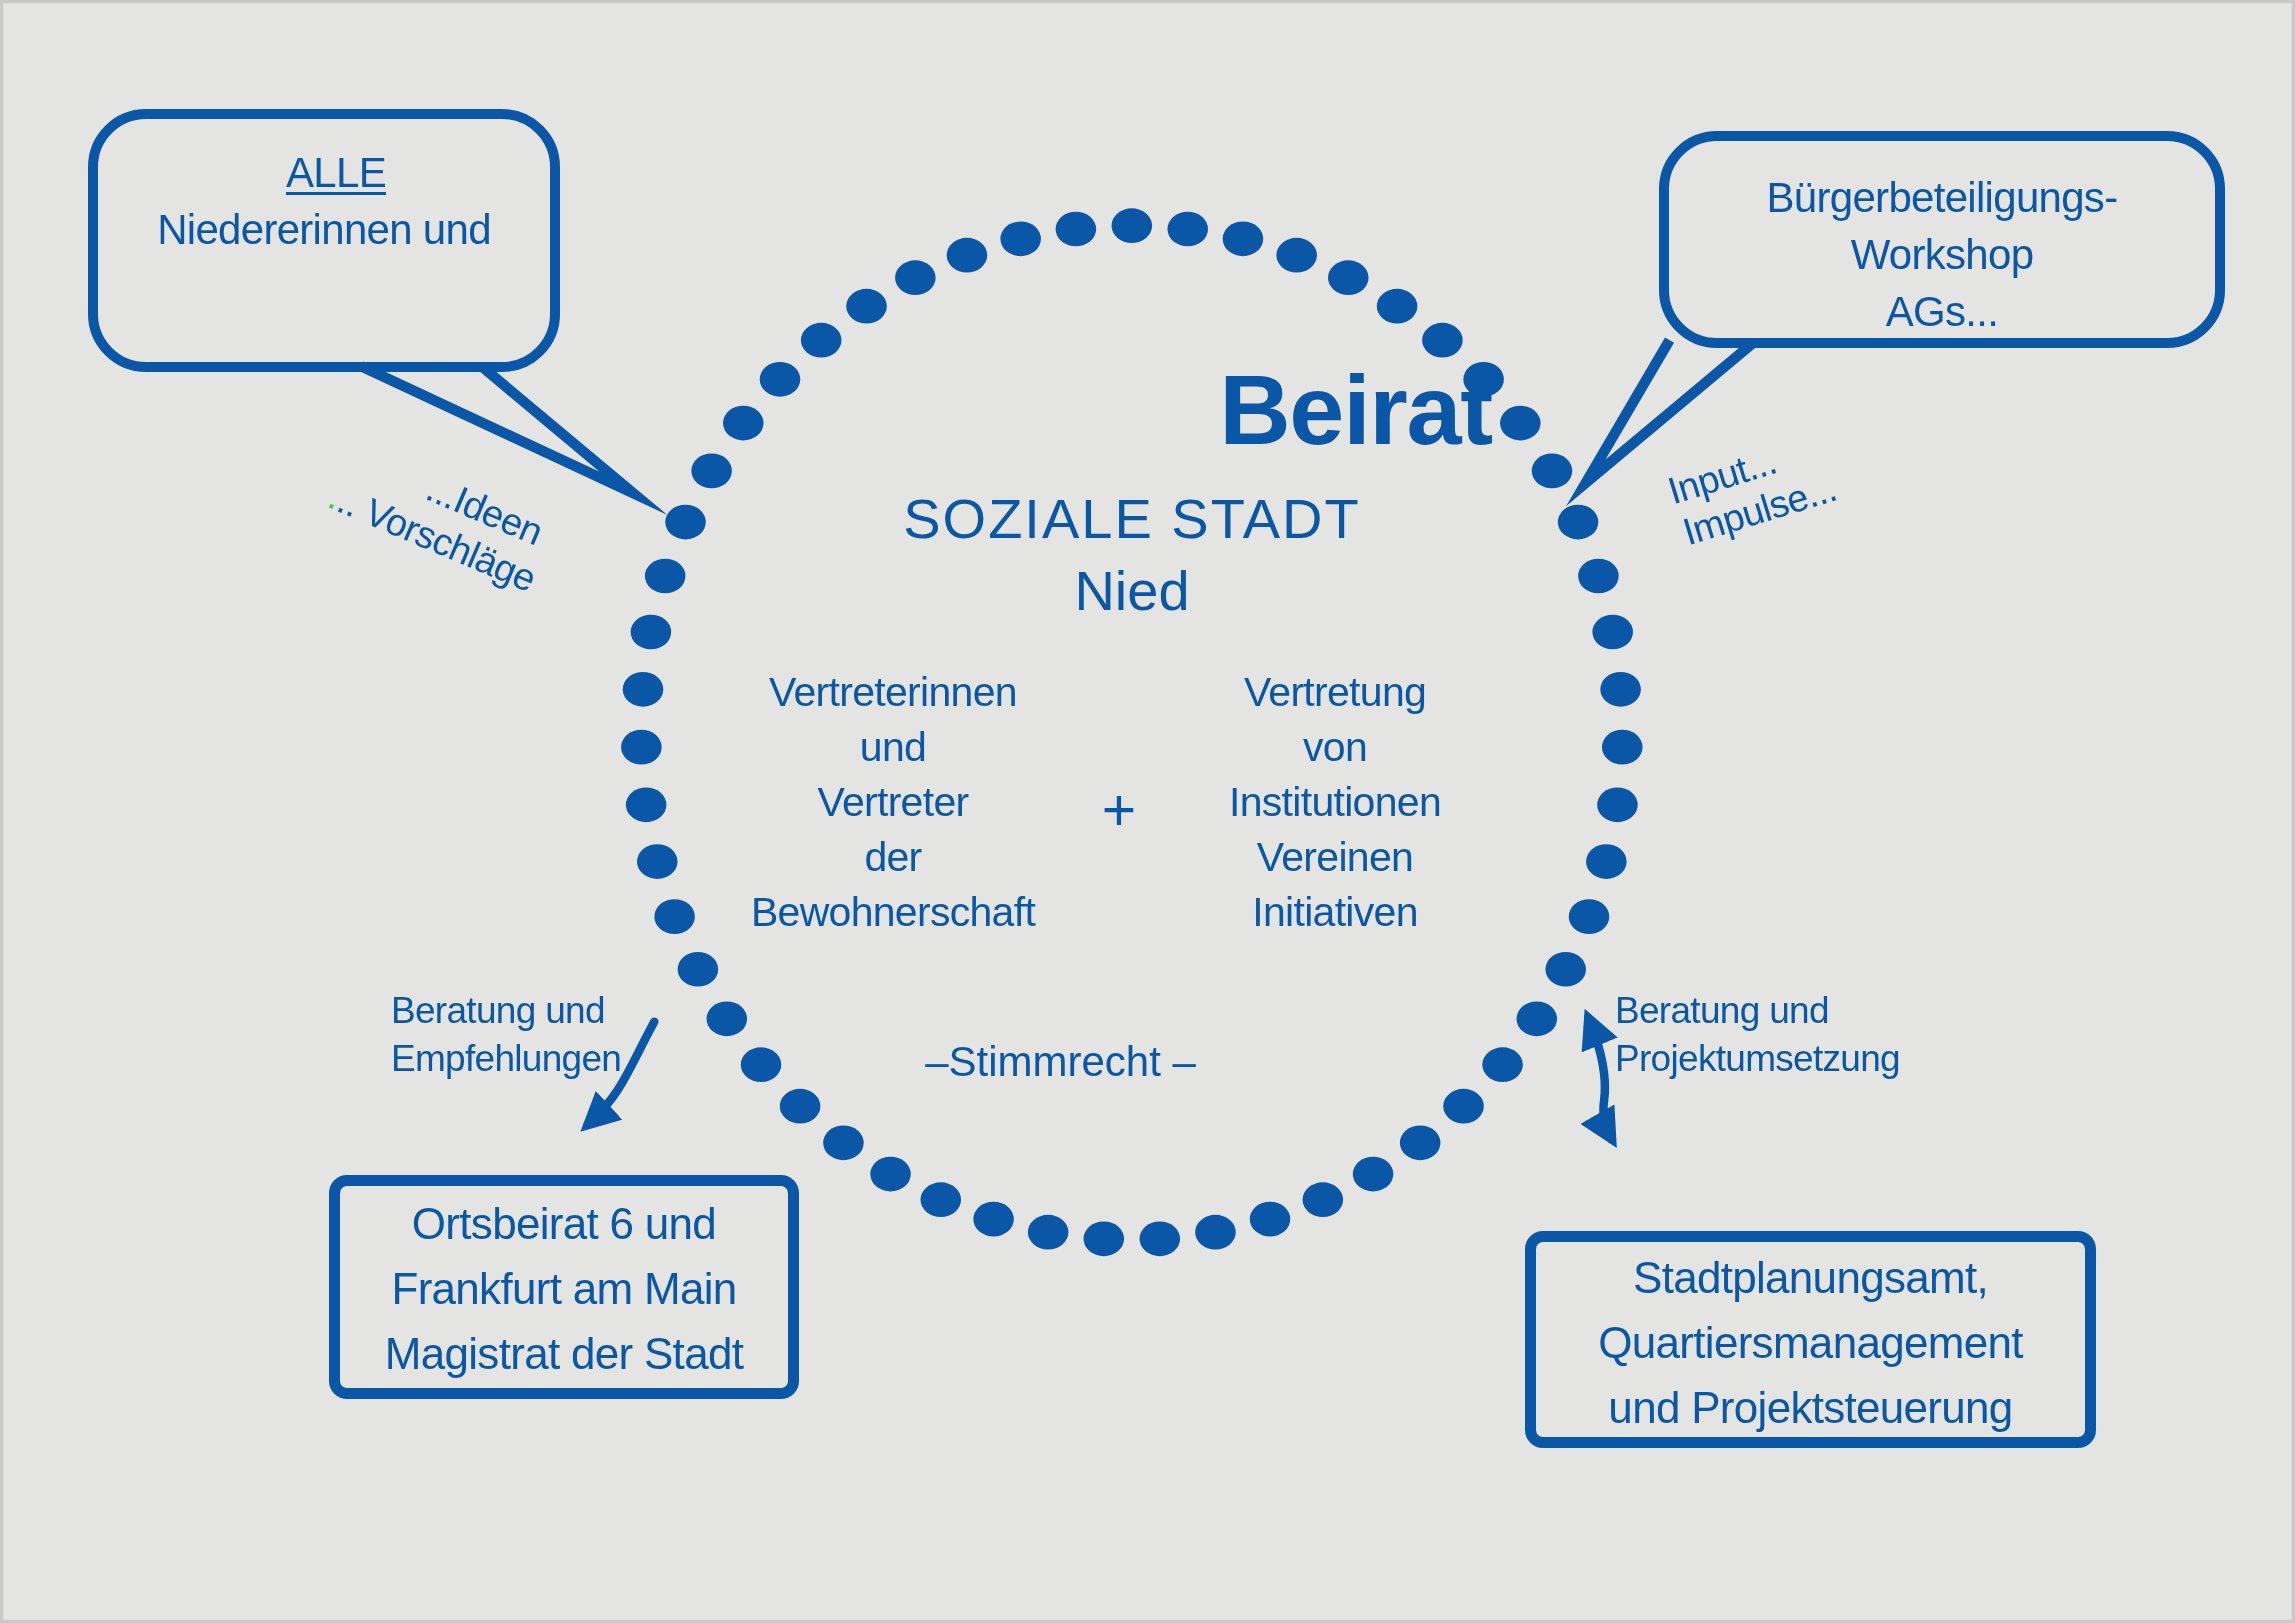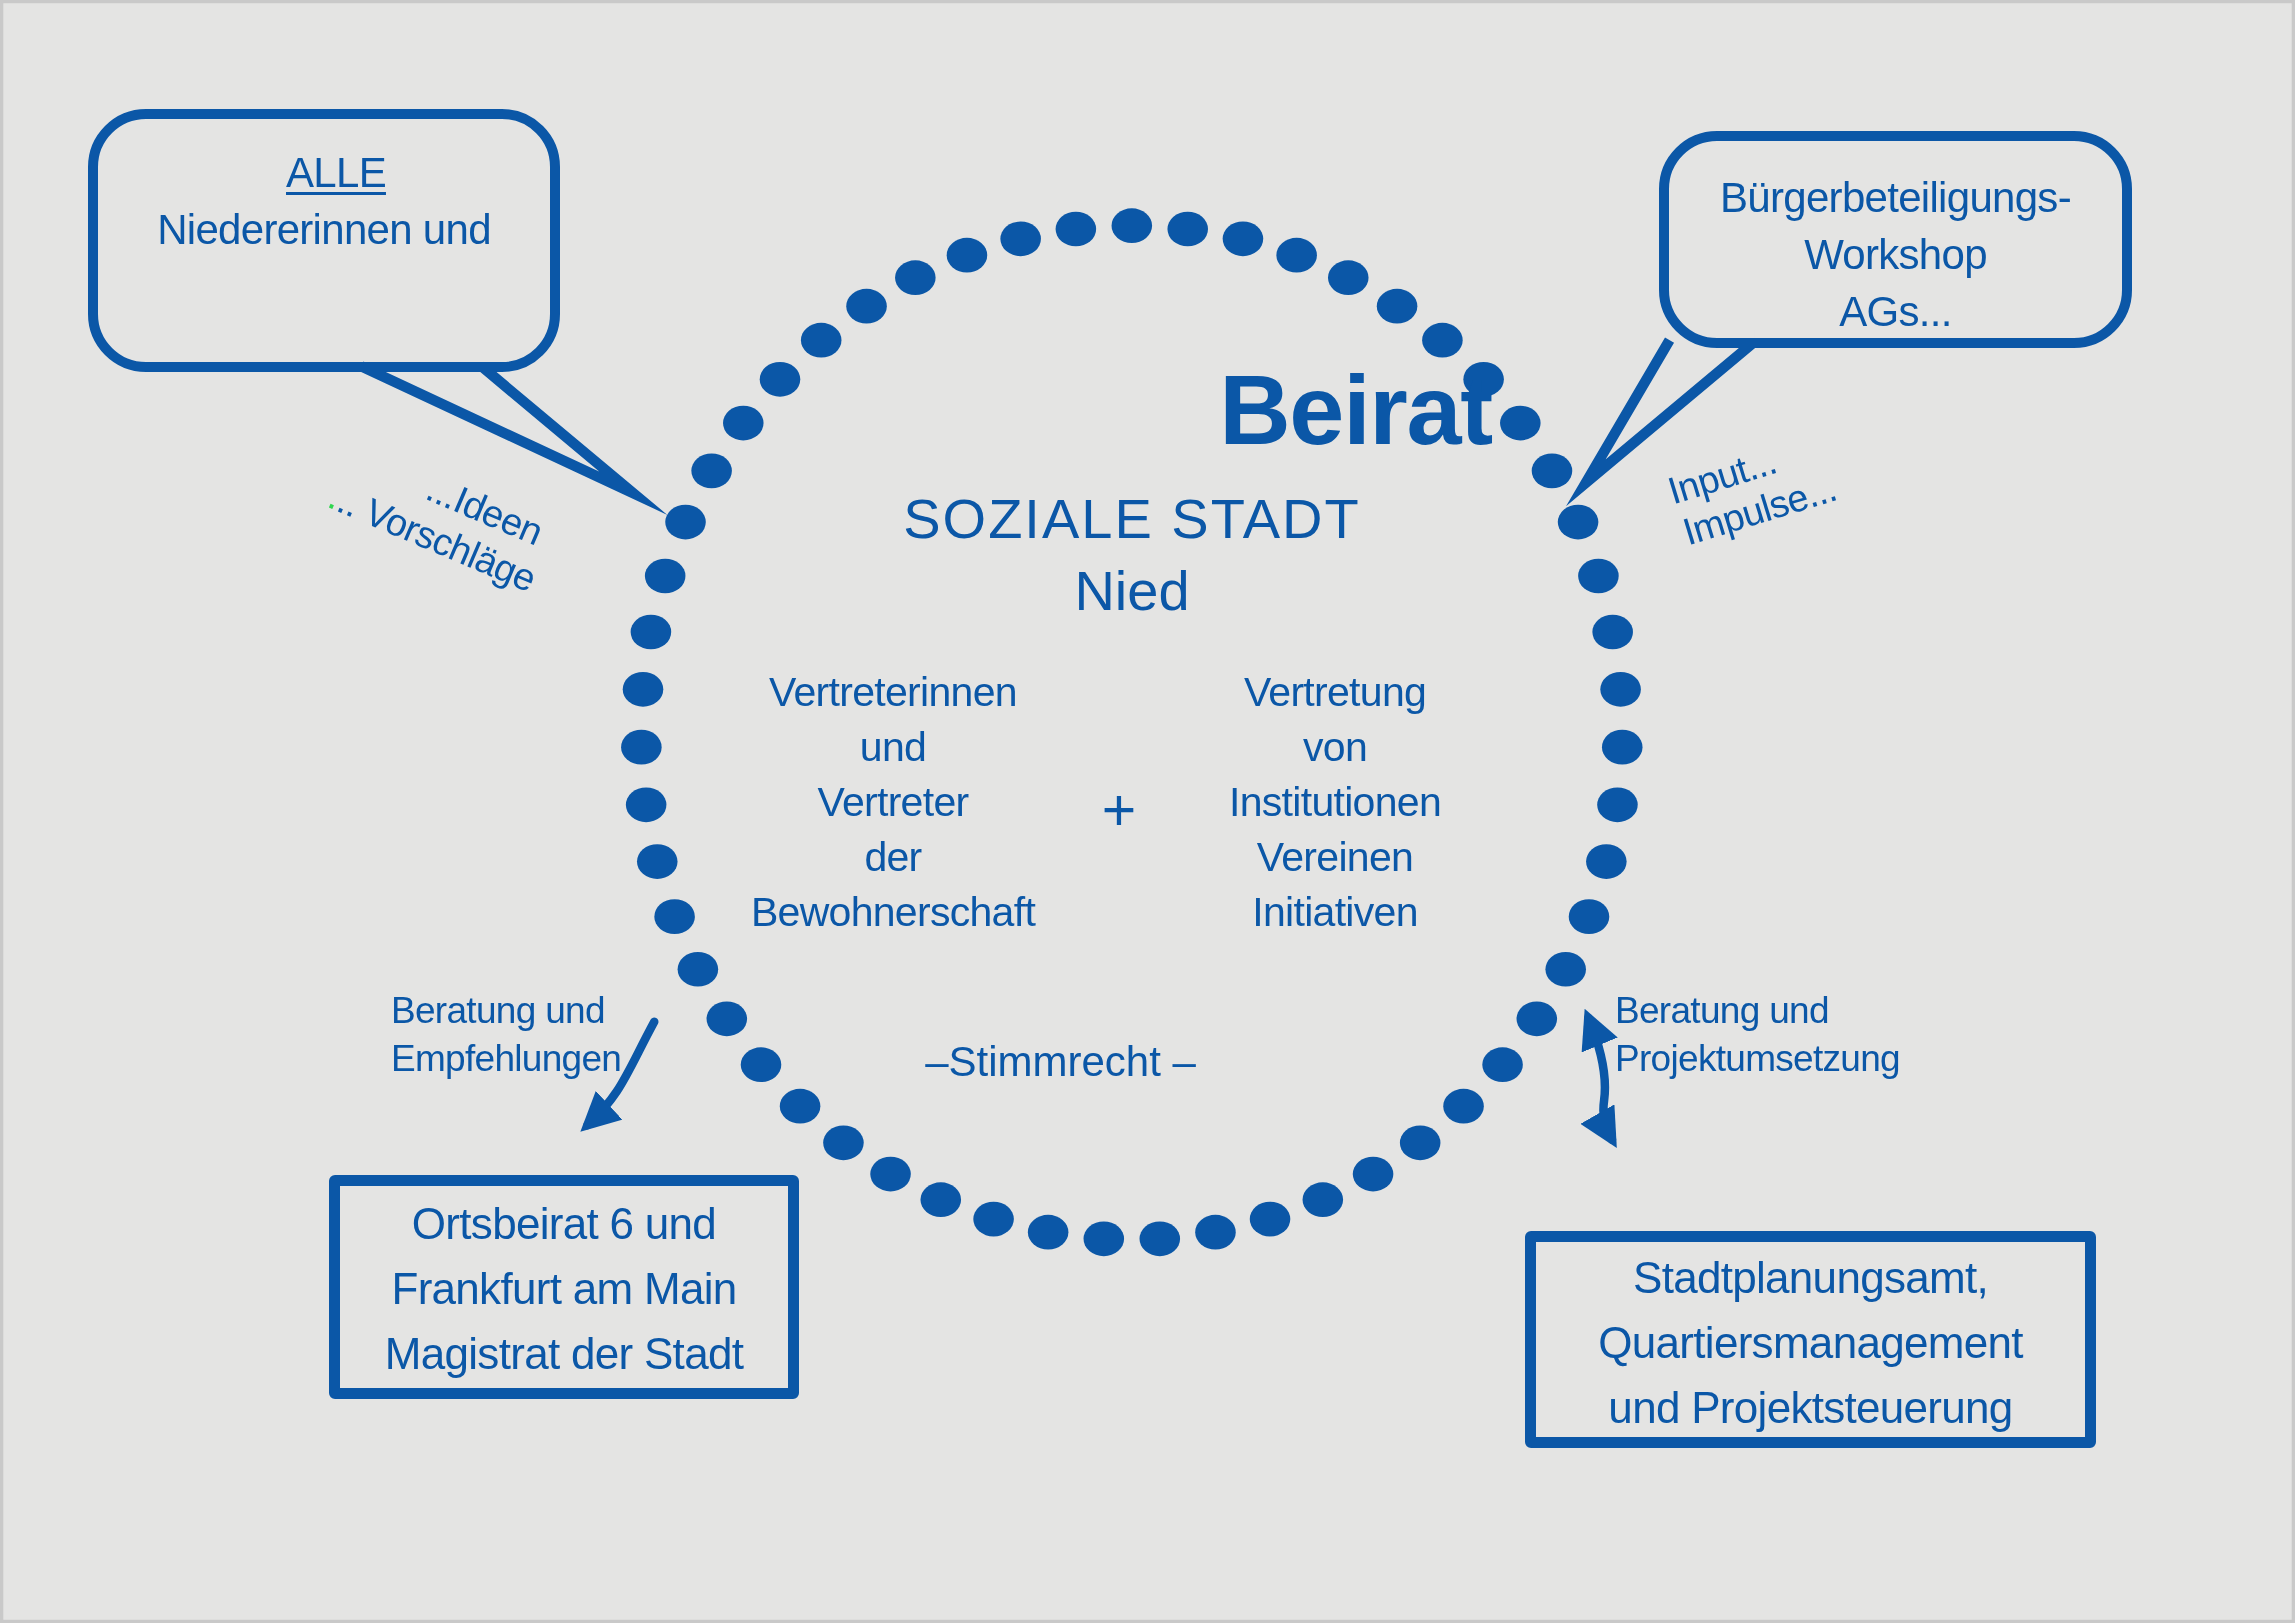--- a/index.html
+++ b/index.html
@@ -16,26 +16,26 @@
   #overlay{position:absolute;left:0;top:0;width:2295px;height:1623px;}
   .bubble{
     position:absolute;
     border:10.5px solid var(--accent,#0b57a7);
     border-radius:58px;
     box-sizing:border-box;
     text-align:center;
   }
   .bubble .line{display:block;font-size:42px;line-height:57px;letter-spacing:-0.7px;}
   .bubble-tl{left:88px;top:109px;width:472px;height:263px;padding-top:25px;}
-  .bubble-tr{left:1659px;top:131px;width:473px;height:217px;padding-top:27.5px;}
+  .bubble-tr{left:1659px;top:131px;width:566px;height:217px;padding-top:27.5px;}
   .bubble-tl .l0{text-decoration:underline;text-decoration-thickness:2.6px;text-underline-offset:5.2px;margin-left:24px;}
   .infobox{
     position:absolute;
     border:11px solid var(--accent,#0b57a7);
-    border-radius:6px;
+    border-radius:18px;
     box-sizing:border-box;
     text-align:center;
   }
   .infobox .line{display:block;font-size:44px;line-height:65px;letter-spacing:-0.7px;}
   .box-bl{left:329px;top:1175px;width:470px;height:224px;padding-top:5.2px;}
   .box-br{left:1525px;top:1231px;width:571px;height:217px;padding-top:2.6px;}
   .title-beirat{left:772px;top:353px;width:720px;text-align:right;font-size:99px;font-weight:bold;letter-spacing:-1.3px;}
   .title-soziale{left:772px;top:486px;width:720px;text-align:center;font-size:56px;letter-spacing:2px;}
   .title-nied{left:772px;top:558px;width:720px;text-align:center;font-size:56px;}
   .col{position:absolute;text-align:center;}

